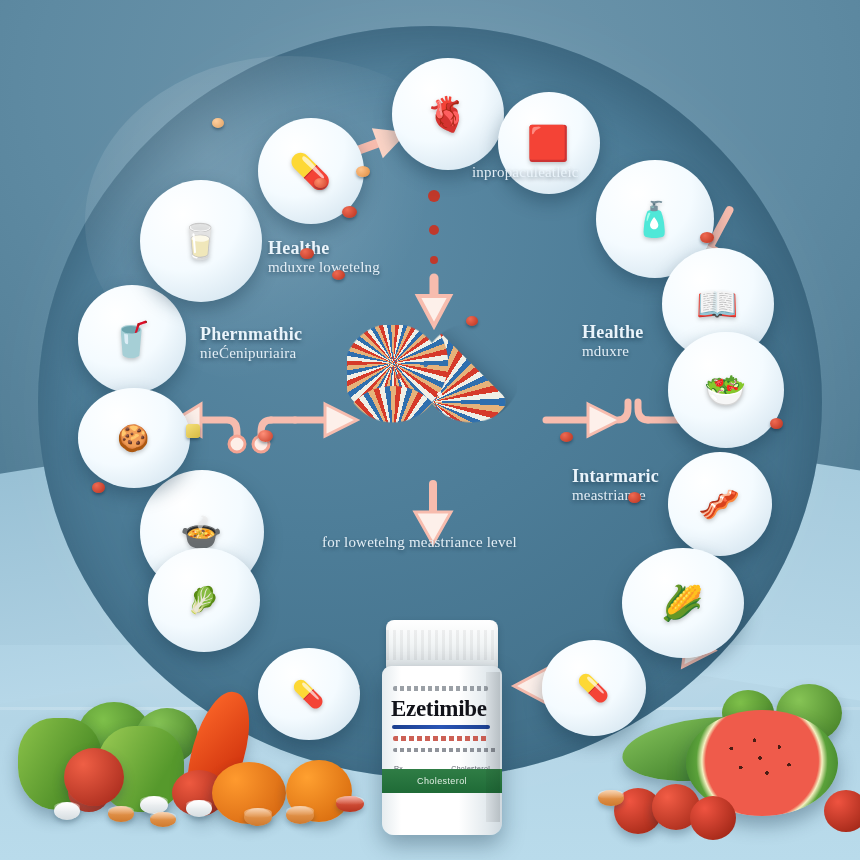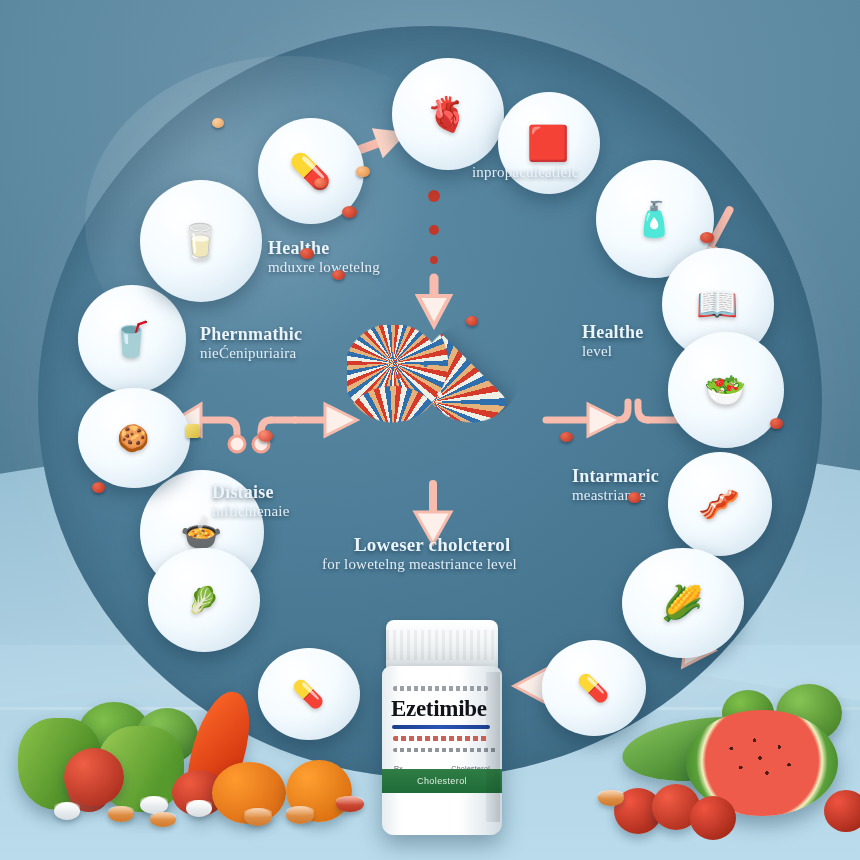--- a/index.html
+++ b/index.html
@@ -347,42 +347,37 @@
   <div class="label" style="left:268px;top:238px;">
     <span class="l1">Healthe</span>
     <span class="l2">mduxre lowetelng</span>
   </div>
 
   <div class="label" style="left:200px;top:324px;">
     <span class="l1">Phernmathic</span>
     <span class="l2">nieĆenipuriaira</span>
   </div>
 
-  <div class="label" style="left:212px;top:482px;">
-    <span class="l1">Distaise</span>
-    <span class="l2">inftichienaie</span>
-  </div>
 
   <div class="label" style="left:472px;top:164px;">
     <span class="l2">inpropaculeatleic</span>
   </div>
 
 
   <div class="label" style="left:582px;top:322px;">
     <span class="l1">Healthe</span>
-    <span class="l2">level</span>
+    <span class="l2">mduxre</span>
   </div>
 
   <div class="label" style="left:572px;top:466px;">
     <span class="l1">Intarmaric</span>
     <span class="l2">meastriance</span>
   </div>
 
   <div class="label center" style="left:322px;top:534px;">
-    <span class="l1" style="padding-left:32px;">Loweser  cholcterol</span>
     <span class="l2">for lowetelng meastriance level</span>
   </div>
 
   <div class="scatter-dot" style="left:314px;top:178px;width:13px;height:10px;background:radial-gradient(circle at 35% 30%,#ff8c6b,#d1442c);"></div>
   <div class="scatter-dot" style="left:356px;top:166px;width:14px;height:11px;background:radial-gradient(circle at 35% 30%,#ffc38a,#e08b3e);"></div>
   <div class="scatter-dot" style="left:342px;top:206px;width:15px;height:12px;background:radial-gradient(circle at 35% 30%,#ef6a52,#b7301d);"></div>
   <div class="scatter-dot" style="left:300px;top:248px;width:14px;height:11px;background:radial-gradient(circle at 35% 30%,#ef6a52,#b7301d);"></div>
   <div class="scatter-dot" style="left:332px;top:270px;width:13px;height:10px;background:radial-gradient(circle at 35% 30%,#ef6a52,#b7301d);"></div>
   <div class="scatter-dot" style="left:212px;top:118px;width:12px;height:10px;background:radial-gradient(circle at 35% 30%,#ffd0a0,#e0a060);"></div>
   <div class="scatter-dot" style="left:258px;top:430px;width:15px;height:12px;background:radial-gradient(circle at 35% 30%,#ff8f78,#c23a26);"></div>

